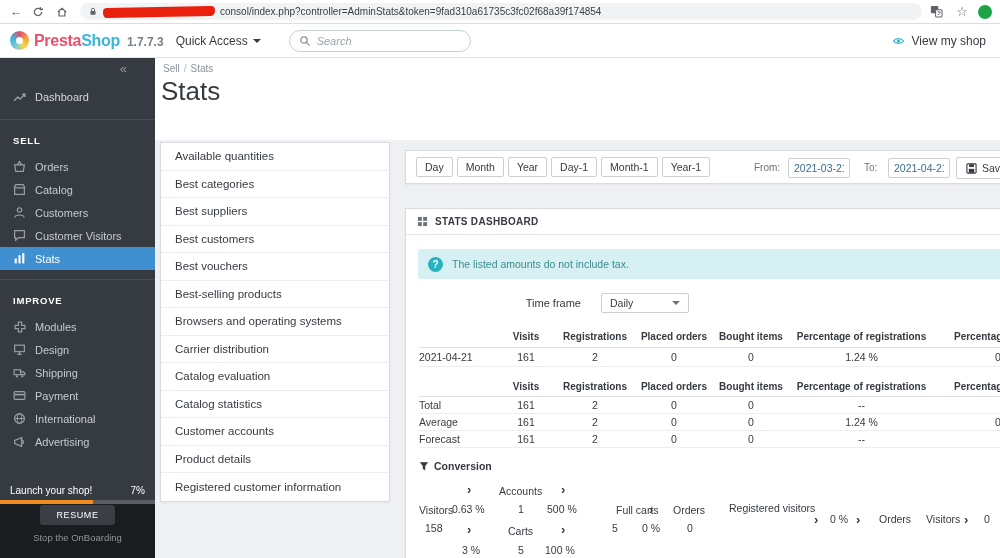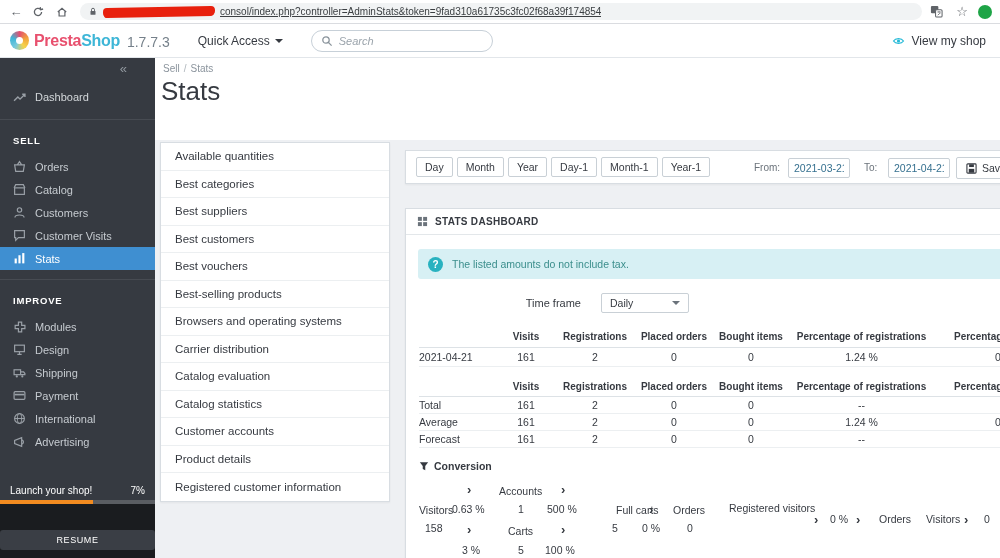--- a/index.html
+++ b/index.html
@@ -7,34 +7,34 @@
   body { font-family:"Liberation Sans", sans-serif; background:#eef0f3; position:relative; color:#363a41; }
 
   
   .browser-bar { position:absolute; top:0; left:0; width:1000px; height:24px; background:#fff;
     border-bottom:1px solid #dadce0; display:flex; align-items:center; padding:0 8px; gap:8px; z-index:30; }
   .bnav { color:#5f6368; font-size:13px; line-height:1; width:16px; text-align:center; cursor:pointer; }
   .omnibox { flex:1; height:17px; background:#f1f3f4; border-radius:9px; display:flex; align-items:center;
     padding:0 8px; gap:5px; overflow:hidden; }
   .scribble { display:inline-block; width:112px; height:9px; background:#e8200d; border-radius:4px;
     transform:rotate(-1.2deg); flex:none; box-shadow:0 2px 0 -1px #e8200d; }
-  .url { font-size:10px; color:#3c4043; white-space:nowrap; overflow:hidden;text-decoration:underline; }
+  .url { font-size:10px; color:#3c4043; white-space:nowrap; overflow:hidden; }
   .avatar { width:14px; height:14px; border-radius:50%; background:#1ea446; flex:none; cursor:pointer; }
 
   
   .ps-header { position:absolute; top:24px; left:0; width:1000px; height:34px; background:#fff;
     border-bottom:1px solid #e2e6ea; display:flex; align-items:center; padding:0 10px; z-index:20; }
   .logo-swirl { width:19px; height:19px; border-radius:50%; flex:none;
     background:conic-gradient(#e3506f,#f2a33c,#f6d44a,#76c9dd,#3eb6d7,#e3506f); position:relative; }
   .logo-swirl::after { content:""; position:absolute; left:6px; top:6px; width:7px; height:7px;
     border-radius:50%; background:#fff; }
   .logo-text { font-size:16px; font-weight:bold; margin-left:5px; letter-spacing:-0.3px; }
   .logo-text .p1 { color:#e8506e; } .logo-text .p2 { color:#3eb6d7; }
-  .version { font-size:14px; color:#75808a; margin-left:7px; margin-top:3px; }
-  .quick-access { font-size:12px; color:#363a41; margin-left:28px; cursor:pointer; display:flex; align-items:center; gap:5px; }
+  .version { font-size:12px; color:#75808a; margin-left:7px; margin-top:3px;font-weight:bold; }
+  .quick-access { font-size:12px; color:#363a41; margin-left:12px; cursor:pointer; display:flex; align-items:center; gap:5px; }
   .caret-down { width:0; height:0; border-left:4px solid transparent; border-right:4px solid transparent;
     border-top:4px solid #363a41; display:inline-block; }
   .search-box { margin-left:28px; width:182px; height:22px; border:1px solid #c7d0d8; border-radius:12px;
     display:flex; align-items:center; padding:0 9px; gap:6px; }
   .search-input { border:none; outline:none; background:transparent; font-size:11px; font-style:italic;
     color:#5a646d; width:130px; font-family:"Liberation Sans",sans-serif; }
   .search-input::placeholder { color:#9aa3ab; }
   .header-right { margin-left:auto; display:flex; align-items:center; gap:6px; padding-right:4px; cursor:pointer; }
   .view-shop { font-size:12px; color:#363a41; }
 
@@ -48,21 +48,21 @@
   .nav-divider { border:0; border-top:1px solid #474b52; margin:9px 0; }
   .nav-section-title { font-size:9.5px; font-weight:bold; color:#ffffff; letter-spacing:.8px; padding:6px 13px 9px; }
   .nav-item.active { background:#3f8fd1; color:#fff; }
   .nav-item.active .nico { color:#fff; }
 
   .onboarding { position:absolute; left:0; bottom:0; width:155px; }
   .ob-row { display:flex; justify-content:space-between; align-items:center; padding:0 10px 4px 10px;
     font-size:10px; color:#fff; }
   .ob-bar { height:4px; background:#5a5d62; width:155px; }
   .ob-fill { height:4px; background:#f28b20; width:60%; }
-  .ob-dark { background:#1a1c1f; height:54px; display:flex; flex-direction:column; padding-top:26px; gap:7px; }
+  .ob-dark { background:#1a1c1f; height:54px; display:flex; flex-direction:column; align-items:center; padding-top:1px; gap:7px; }
   .resume-btn { background:#3a3e45; color:#fff; border:none; border-radius:3px; font-size:9px;
     letter-spacing:.6px; padding:5px 16px; cursor:pointer; font-family:"Liberation Sans",sans-serif; }
   .stop-link { font-size:9.5px; color:#8f959b; cursor:pointer; }
 
   
   .content { position:absolute; left:155px; top:58px; width:845px; height:500px; background:#eef0f3; }
   .page-head { position:absolute; left:0; top:0; width:845px; height:82px; background:#fff; }
   .breadcrumb { position:absolute; left:8px; top:5px; font-size:10px; color:#8a939c; }
   .breadcrumb .sep { margin:0 4px; color:#b0b7bd; }
   .page-title { position:absolute; left:6px; top:18px; font-size:26px; font-weight:400; color:#363a41; }
@@ -227,21 +227,21 @@
         </svg>
     </span>
     <span>Customers</span>
   </div>
   <div class="nav-item">
     <span class="nico">
       <svg width="13" height="13" viewBox="0 0 12 12">
           <path d="M1.5 1.5 H10.5 V8 H5 L2.5 10.5 V8 H1.5 Z" stroke="currentColor" fill="none" stroke-width="1.1"></path>
         </svg>
     </span>
-    <span>Customer Visits</span>
+    <span>Customer Visitors</span>
   </div>
   <div class="nav-item active">
     <span class="nico">
       <svg width="13" height="13" viewBox="0 0 12 12">
           <rect x="1.5" y="6" width="2" height="4.5" fill="currentColor"></rect>
           <rect x="5" y="3" width="2" height="7.5" fill="currentColor"></rect>
           <rect x="8.5" y="1" width="2" height="9.5" fill="currentColor"></rect>
         </svg>
     </span>
     <span>Stats</span>

